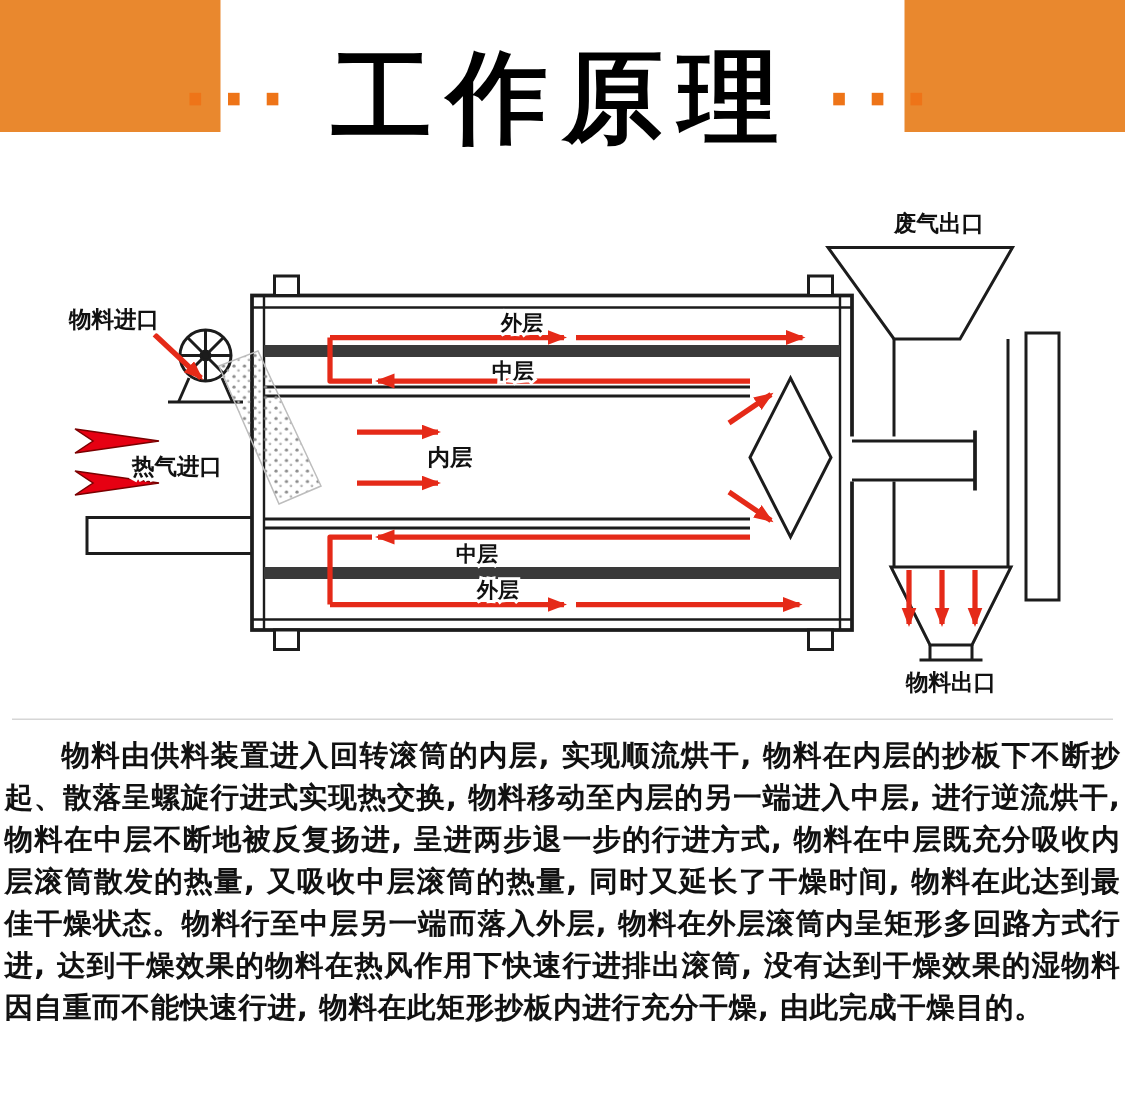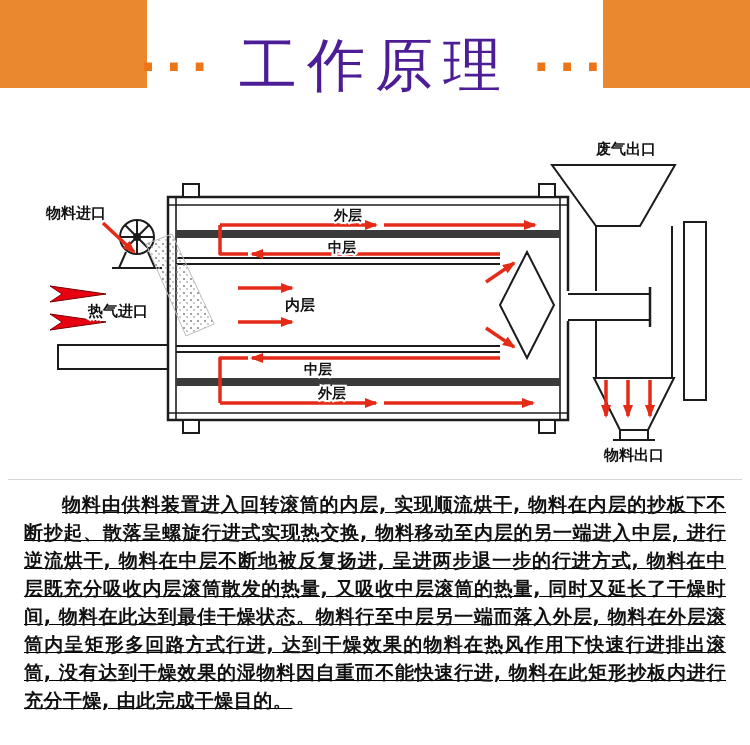--- a/index.html
+++ b/index.html
@@ -7,30 +7,30 @@
   body { font-family:"DejaVu Sans","Liberation Sans",sans-serif; }
   .page { width:750px; height:745px; background:#fff; overflow:hidden; position:relative; margin:0 auto; }
 
   
   .header { position:relative; height:120px; }
   .corner-block { position:absolute; top:0; width:147px; height:88px; background:#e9882e; }
   .corner-block.left { left:0; }
   .corner-block.right { right:0; }
   .title-row { height:100%; display:flex; align-items:center; justify-content:center; gap:22px; padding-top:10px; }
   .dots { color:#ee7418; font-size:44px; font-weight:bold; letter-spacing:9px; line-height:1; transform:translateY(2px); }
-  .title { color:#4c1d95; font-size:58px; font-weight:normal; letter-spacing:10px; line-height:1; white-space:nowrap; }
+  .title { color:#000000; font-size:67px; font-weight:bold; letter-spacing:10px; line-height:1; white-space:nowrap; }
 
   
   .diagram { margin-top:10px; }
   .diagram svg { display:block; }
 
   .divider { border-top:1px solid #d6d6d6; margin:4px 8px 0; }
 
   
-  .desc { padding:10px 24px 0;text-decoration:underline; }
+  .desc { padding:10px 3px 0; }
   .desc p { font-size:19px; font-weight:bold; color:#111; line-height:28px;
             text-align:justify; text-indent:2em; letter-spacing:0.5px; }
 </style>
 </head>
 <body>
 
 <div class="page">
 
   <header class="header">
     <div class="corner-block left"></div>

